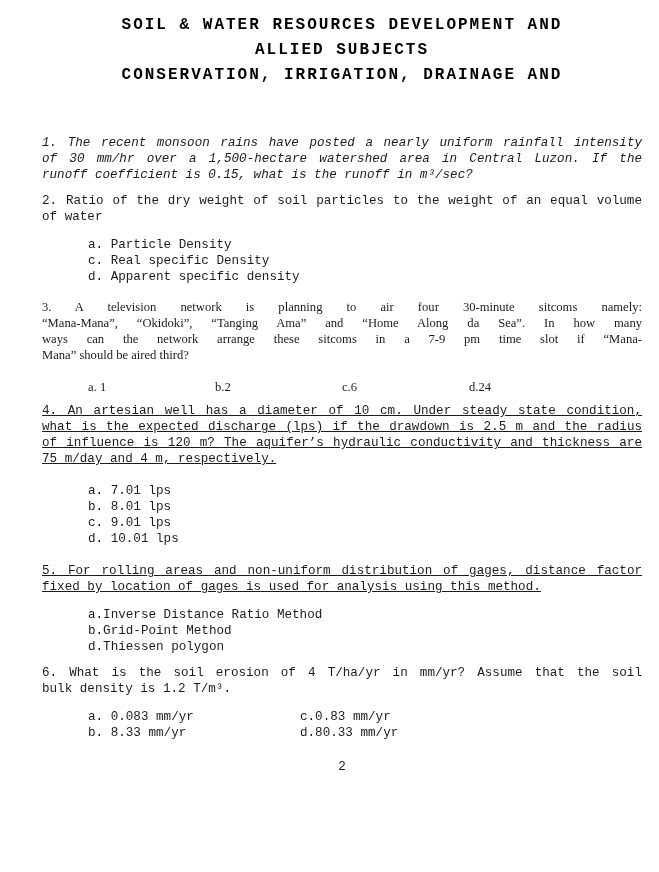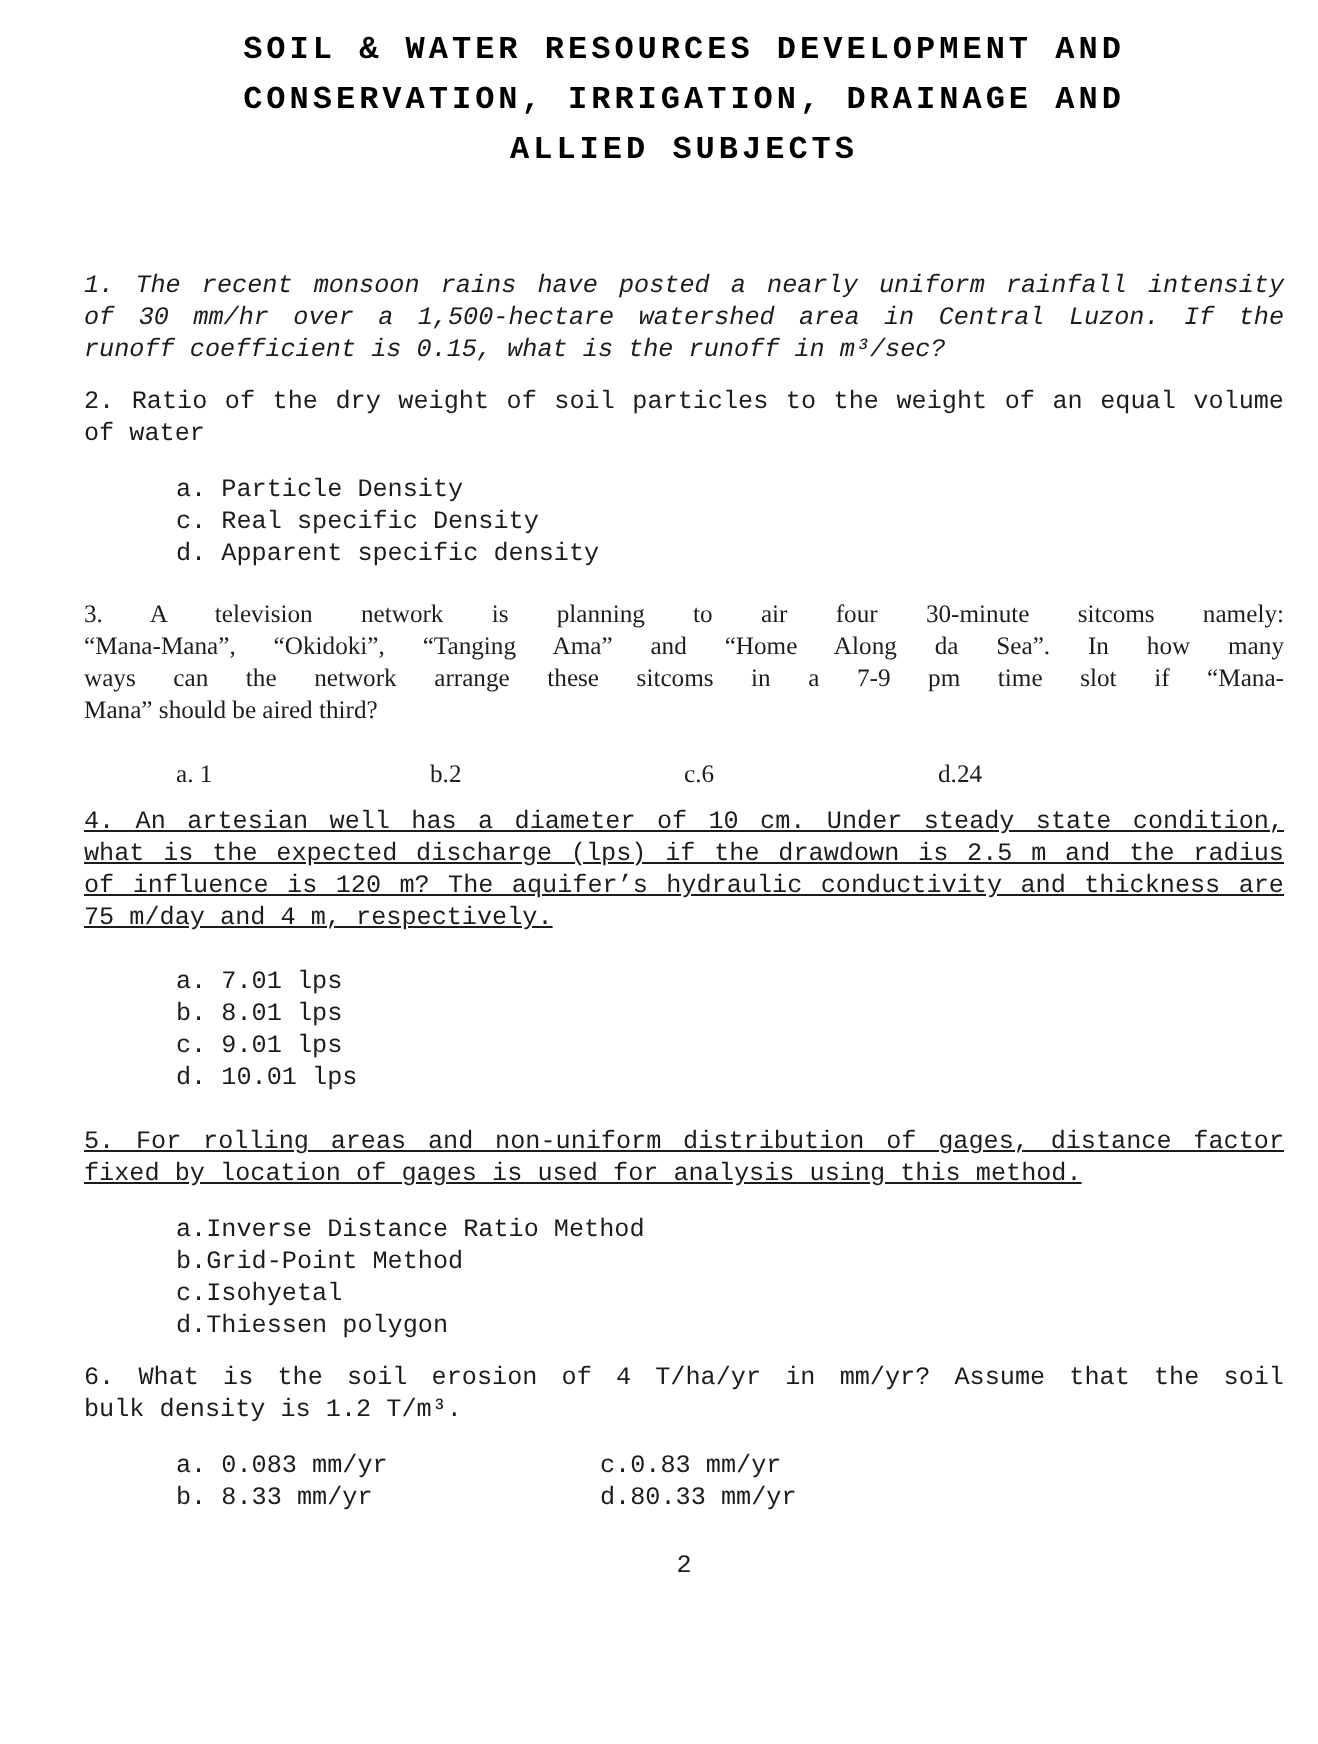--- a/index.html
+++ b/index.html
@@ -77,22 +77,22 @@
   }
 </style>
 </head>
 <body>
 
 <div class="page">
   <div class="content">
 
     <div class="doc-title">
       <div>SOIL &amp; WATER RESOURCES DEVELOPMENT AND</div>
+      <div>ALLIED SUBJECTS</div>
       <div>CONSERVATION, IRRIGATION, DRAINAGE AND</div>
-      <div>ALLIED SUBJECTS</div>
     </div>
 
     <div>
         <div class="question q1">
     <div class="question-text">
             <div class="jline">1. The recent monsoon rains have posted a nearly uniform rainfall intensity</div>
             <div class="jline">of 30 mm/hr over a 1,500-hectare watershed area in Central Luzon.  If the</div>
             <div class="jline last">runoff coefficient is 0.15, what is the runoff in m³/sec?</div>
           </div>
   </div>
@@ -133,21 +133,20 @@
           </div>
   </div>
         <div class="question q5">
     <div class="question-text">
             <div class="jline">5. For rolling areas and non-uniform distribution of gages, distance factor</div>
             <div class="jline last">fixed by location of gages is used for analysis using this method.</div>
           </div>
     <div class="answer-options">
             <div class="opt-row"><span class="opt-cell">a.Inverse Distance Ratio Method</span></div>
             <div class="opt-row"><span class="opt-cell">b.Grid-Point Method</span></div>
-            <div class="opt-row"><span class="opt-cell">c.Isohyetal</span></div>
             <div class="opt-row"><span class="opt-cell">d.Thiessen polygon</span></div>
           </div>
   </div>
         <div class="question q6">
     <div class="question-text">
             <div class="jline">6. What is the soil erosion of 4 T/ha/yr in mm/yr?  Assume that the soil</div>
             <div class="jline last">bulk density is 1.2 T/m³.</div>
           </div>
     <div class="answer-options">
             <div class="opt-row"><span class="opt-cell">a. 0.083 mm/yr</span><span class="opt-cell">c.0.83 mm/yr</span></div>

